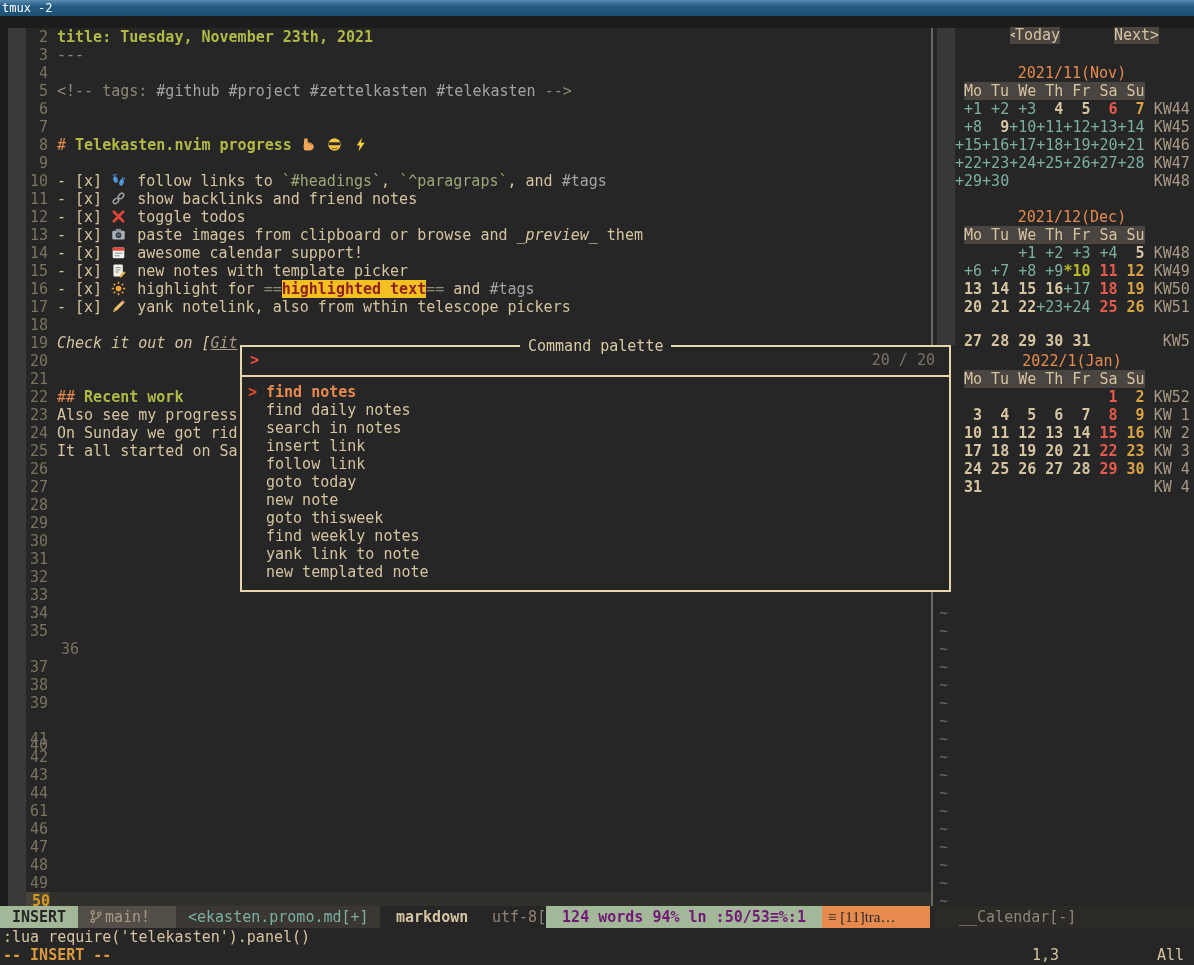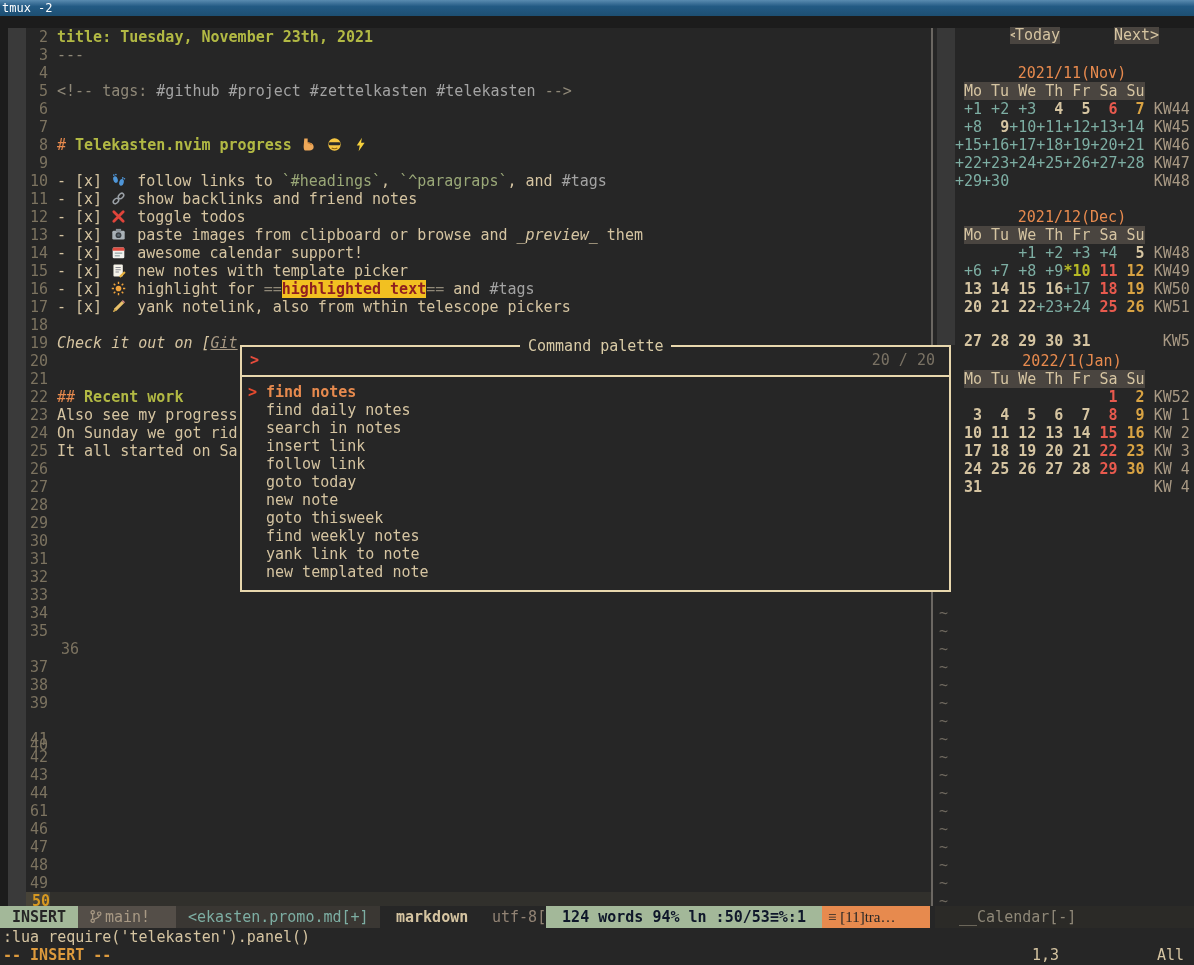--- a/index.html
+++ b/index.html
@@ -46,21 +46,21 @@
   .pal-item.sel{color:#e78a4e;font-weight:bold;}
   .pal-caret{position:absolute;left:6px;color:#e64a2e;font-weight:bold;}
   
   #statusbar{left:0;top:906px;width:1194px;height:22px;background:#262626;}
   .seg{position:absolute;top:0;height:22px;line-height:22px;box-sizing:border-box;}
   #seg-mode{left:0;width:78px;background:#a3b899;color:#262626;font-weight:bold;text-align:center;}
   #seg-branch{left:78px;width:98px;background:#544e48;color:#a89984;padding-left:10px;}
   #seg-file{left:176px;width:204px;background:#3a3733;color:#7daea3;padding-left:12px;}
   #seg-ft{left:396px;color:#d5c4a1;font-weight:bold;}
   #seg-enc{left:492px;color:#928374;}
-  #seg-stats{left:546px;width:276px;background:#a3b899;color:#0f172a;font-weight:bold;text-align:center;}
+  #seg-stats{left:546px;width:276px;background:#a3b899;color:#701a75;font-weight:bold;text-align:center;}
   #seg-tab{left:822px;width:108px;background:#e78a4e;color:#262626;padding-left:6px;font-family:Liberation Serif, serif;}
   #seg-calstatus{left:935px;width:259px;background:#2b2a27;color:#8f8878;padding-left:24px;}
   #cmdline{left:3px;top:928px;color:#d5c4a1;}
   #modemsg{left:3px;top:946px;color:#dd9a3d;font-weight:bold;}
   #ruler{left:1032px;top:946px;color:#d5c4a1;}
   #scrollpos{left:1157px;top:946px;color:#d5c4a1;}
 </style>
 </head>
 <body>
 

